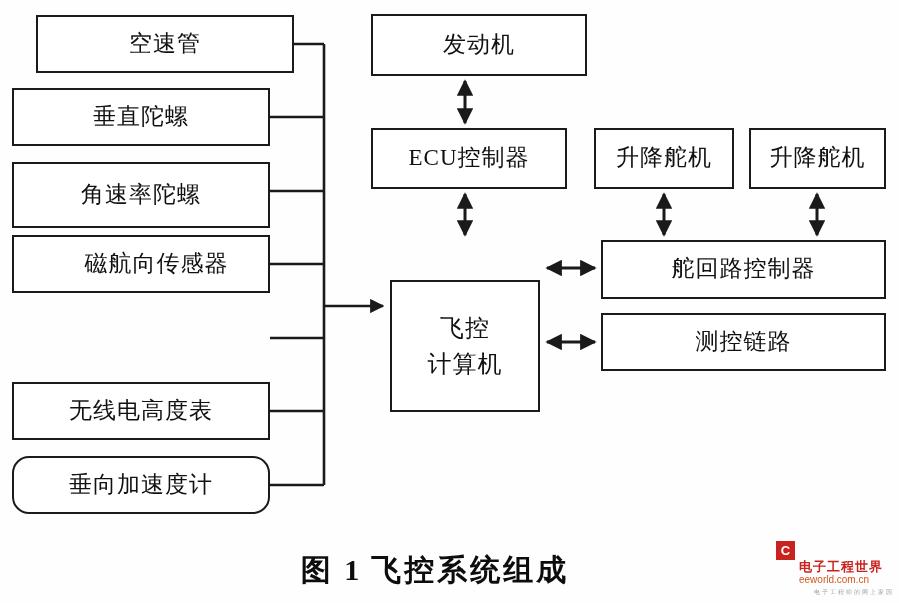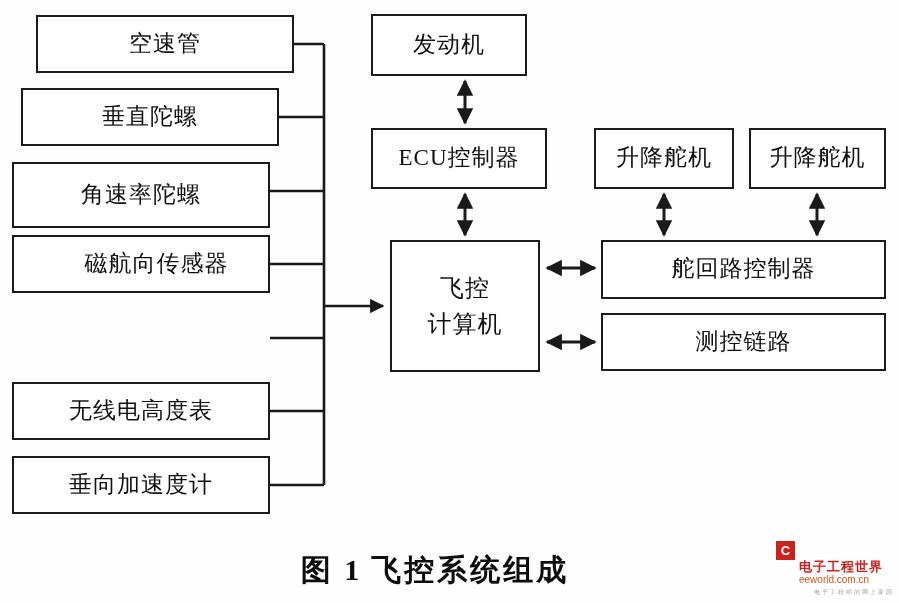--- a/index.html
+++ b/index.html
@@ -24,21 +24,21 @@
     background: #fff;
     display: flex;
     align-items: center;
     justify-content: center;
     text-align: center;
     font-size: 23px;
     letter-spacing: 1px;
     line-height: 1.25;
   }
   .box .lbl { white-space: pre-line; }
-  .fcc { font-size: 24px; line-height: 1.5; }
+  .fcc { font-size: 24px; line-height: 1.5; margin-top: 40px; }
   .caption {
     position: absolute;
     left: 190px;
     top: 550px;
     width: 490px;
     text-align: center;
     font-size: 30px;
     font-weight: bold;
     letter-spacing: 3px;
     color: #0d0d0d;
@@ -94,40 +94,40 @@
       <line x1="664" y1="194" x2="664" y2="235" marker-start="url(#arr)" marker-end="url(#arr)"></line>
       <line x1="817" y1="194" x2="817" y2="235" marker-start="url(#arr)" marker-end="url(#arr)"></line>
       <line x1="547" y1="268" x2="595" y2="268" marker-start="url(#arr)" marker-end="url(#arr)"></line>
       <line x1="547" y1="342" x2="595" y2="342" marker-start="url(#arr)" marker-end="url(#arr)"></line>
     </g>
   </svg>
 
   <div class="box" style="left:12px; top:15px;  width:258px; height:58px;margin-left:24px;">
     <span class="lbl">空速管</span>
   </div>
-  <div class="box" style="left:21px; top:88px;  width:258px; height:58px;">
+  <div class="box" style="left:12px; top:88px;  width:258px; height:58px;">
     <span class="lbl">垂直陀螺</span>
   </div>
   <div class="box" style="left:12px; top:162px; width:258px; height:66px;">
     <span class="lbl">角速率陀螺</span>
   </div>
   <div class="box" style="left:12px; top:235px; width:258px; height:58px;padding-left:31px;">
     <span class="lbl">磁航向传感器</span>
   </div>
   <div class="box" style="left:12px; top:382px; width:258px; height:58px;">
     <span class="lbl">无线电高度表</span>
   </div>
-  <div class="box" style="left:12px; top:456px; width:258px; height:58px;">
+  <div class="box" style="left:12px; top:456px; width:258px; height:58px;border-radius:17px;">
     <span class="lbl">垂向加速度计</span>
   </div>
 
-  <div class="box" style="left:371px; top:14px;  width:156px; height:62px;">
+  <div class="box" style="left:371px; top:14px;  width:216px; height:62px;">
     <span class="lbl">发动机</span>
   </div>
-  <div class="box" style="left:371px; top:128px; width:176px; height:61px;">
+  <div class="box" style="left:371px; top:128px; width:196px; height:61px;">
     <span class="lbl">ECU控制器</span>
   </div>
   <div class="box fcc" style="left:390px; top:240px; width:150px; height:132px;">
     <span class="lbl">飞控
 计算机</span>
   </div>
 
   <div class="box" style="left:594px; top:128px; width:140px; height:61px;">
     <span class="lbl">升降舵机</span>
   </div>

